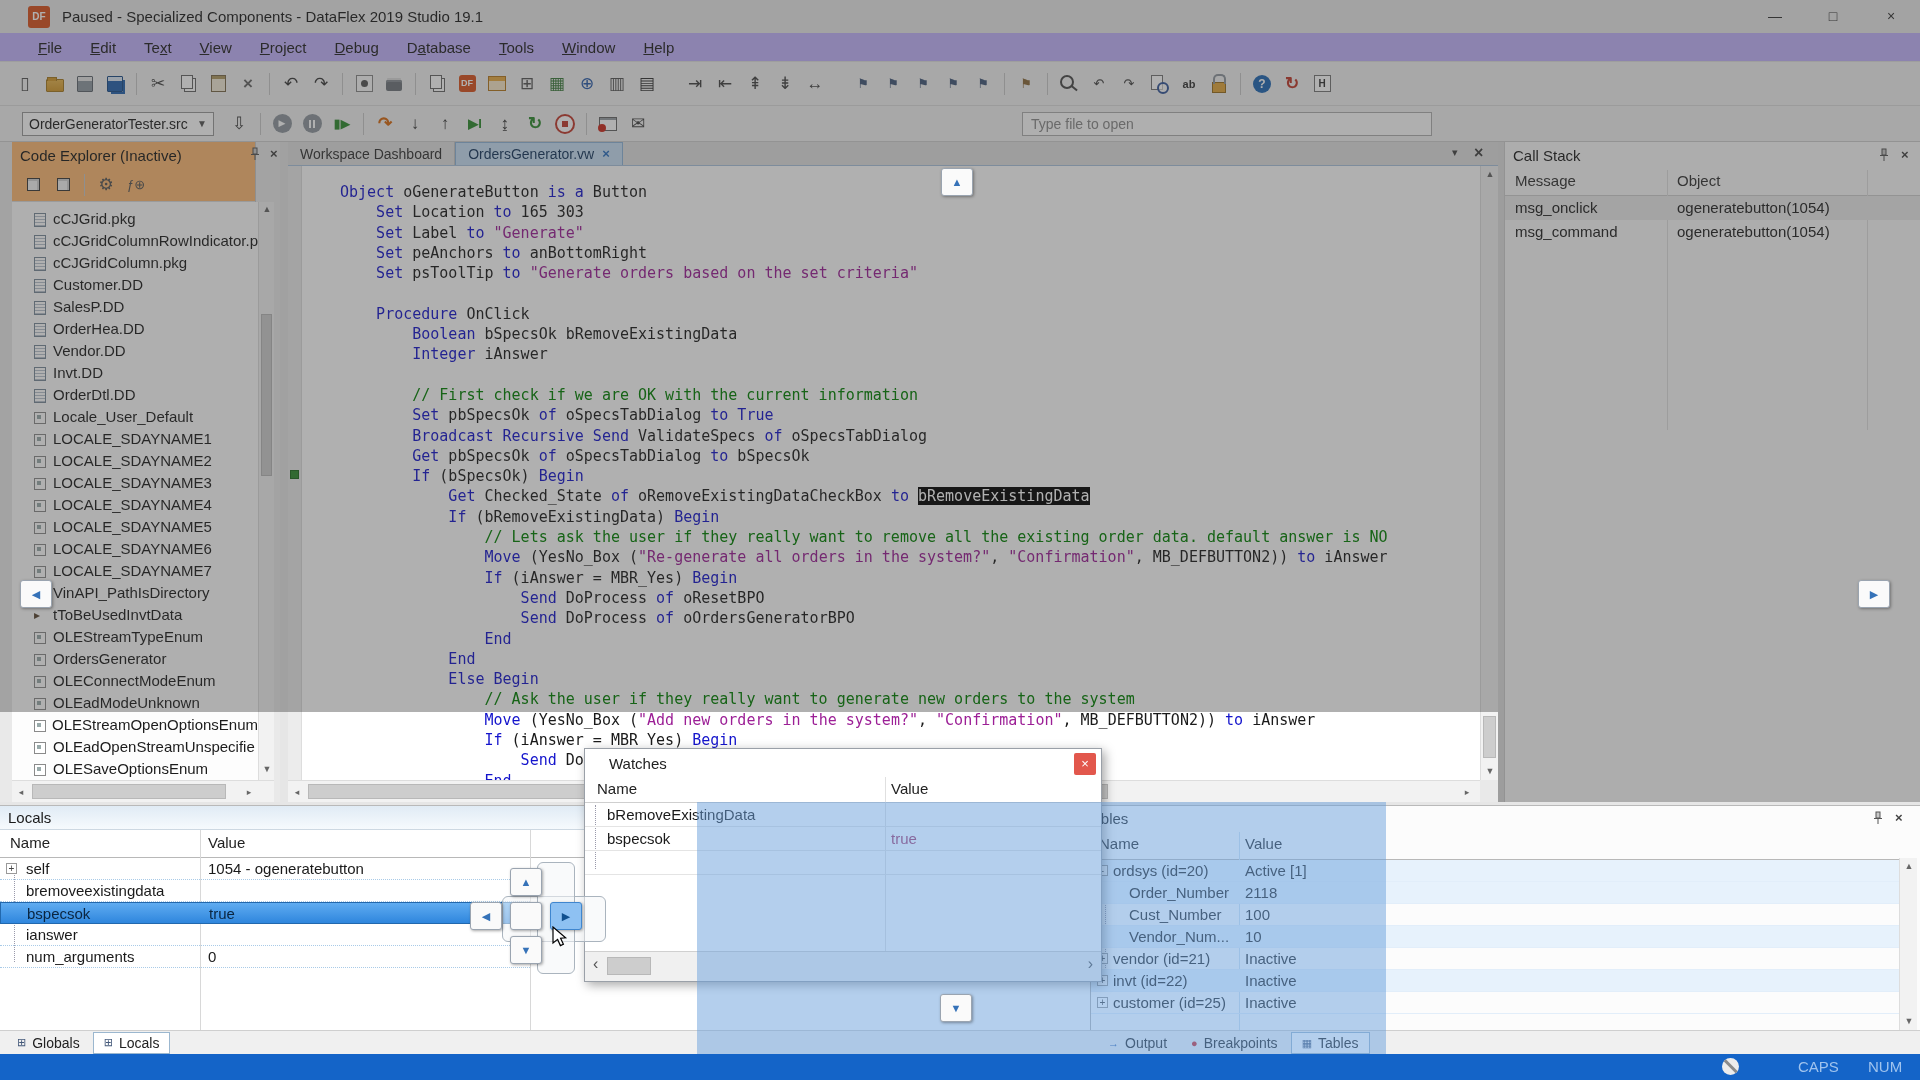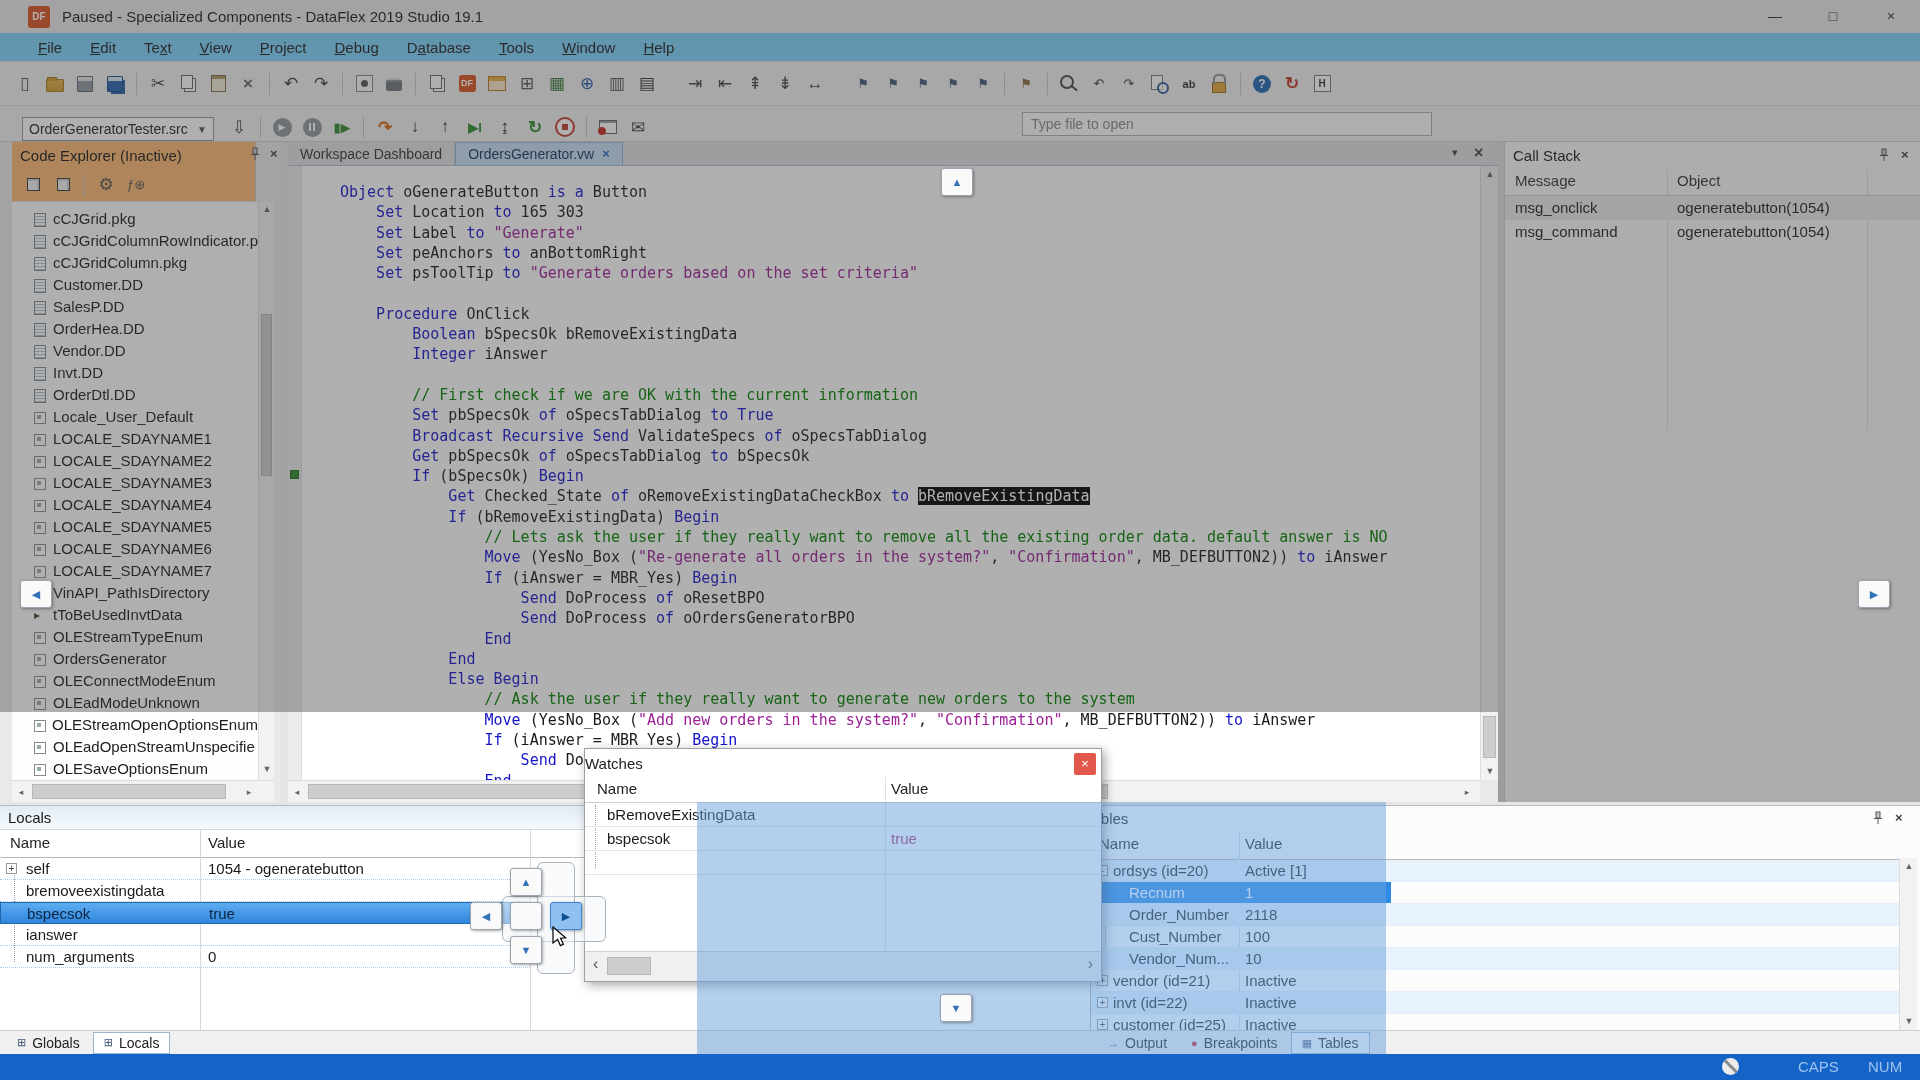--- a/index.html
+++ b/index.html
@@ -7,25 +7,25 @@
   body{font-family:"Liberation Sans",sans-serif;background:#e9e9e9;position:relative;color:#1a1a1a}
   .abs{position:absolute}
   u{text-decoration:underline}
 
   
   .titlebar{left:0;top:0;width:1920px;height:33px;background:#e9e9e9;display:flex;align-items:center}
   .appicon{width:22px;height:22px;margin-left:28px;border-radius:3px;background:#d9531e;color:#fff;font:bold 10px/22px "Liberation Sans",sans-serif;text-align:center}
   .apptitle{margin-left:12px;font-size:15px;color:#1c1c1c}
   .wbtns{position:absolute;right:0;top:0;height:33px;display:flex}
   .wbtn{width:58px;height:33px;text-align:center;line-height:33px;font-size:14px;color:#333}
-  .menubar{left:0;top:33px;width:1920px;height:29px;background:#7dd3fc;border-bottom:1px solid #e2e2e2;display:flex;align-items:center}
+  .menubar{left:0;top:33px;width:1920px;height:29px;background:#c4b5fd;border-bottom:1px solid #e2e2e2;display:flex;align-items:center}
   .menu-items{display:flex;margin-left:24px}
   .menu-item{padding:0 14px;font-size:15px;color:#222;height:29px;line-height:29px}
   .toolbar{left:0;top:62px;width:1920px;height:44px;background:#f2f2f2;border-bottom:1px solid #dcdcdc;display:flex;align-items:center;padding-left:10px}
-  .toolbar2{left:0;top:106px;width:1920px;height:36px;background:#f2f2f2;border-bottom:1px solid #cfcfcf;display:flex;align-items:flex-end}
+  .toolbar2{left:0;top:106px;width:1920px;height:36px;background:#f2f2f2;border-bottom:1px solid #cfcfcf;display:flex;align-items:center}
   .tbi{position:relative;min-width:28px;height:28px;display:flex;align-items:center;justify-content:center;margin:0 1px;font-size:13px;color:#444}
   .tbi.big{font-size:17px}
   .tbi.bold{font-weight:bold}
   .tsep{min-width:1px;width:1px;height:22px;background:#c9c9c9;margin:0 6px}
   .tgap{min-width:16px}
   .i-folder::before{content:"";display:block;width:16px;height:11px;background:linear-gradient(#e8b54e,#d49a2e);border:1px solid #a57a22;border-radius:1px;margin-top:4px}
   .i-folder::after{content:"";position:absolute;left:6px;top:7px;width:8px;height:3px;background:#d49a2e;border:1px solid #a57a22;border-bottom:none}
   .i-floppy::before{content:"";display:block;width:14px;height:14px;border:1px solid #5f666e;background:linear-gradient(#e6e6e6 0 4px,#9099a2 4px);border-radius:1px}
   .i-floppy2::before{content:"";display:block;width:14px;height:14px;border:1px solid #1c4c86;background:linear-gradient(#dce8f6 0 4px,#2563ae 4px);border-radius:1px;box-shadow:3px 3px 0 -1px #2563ae}
   .i-copy::before{content:"";display:block;width:10px;height:12px;border:1px solid #666;background:#fff;box-shadow:3px 3px 0 -1px #fff,3px 3px 0 0 #666;margin:-3px 0 0 -3px}
@@ -120,21 +120,21 @@
 
   .tables{left:1090px;top:806px;width:830px;height:224px;background:#fcfcfc;border-left:1px solid #b5b5b5;overflow:hidden}
   .trow{position:relative;height:22px;line-height:22px;width:808px;border-bottom:1px solid #e2eefa;font-size:15px;color:#222}
   .trow.alt{background:#e7f2fc}
   .trow.sel{background:linear-gradient(to right,#2f8ae4 0,#2f8ae4 300px,transparent 300px);color:#fff}
   .tname{display:inline-block}
   .tval{position:absolute;left:154px;top:0}
 
   
   .watches{left:584px;top:748px;width:518px;height:234px;background:#fff;border:1px solid #9aa0a8;box-shadow:3px 3px 10px rgba(0,0,0,.35);z-index:45}
-  .wtitle{position:absolute;left:0;top:0;width:100%;height:28px;display:flex;align-items:center;padding-left:0;font-size:15px;color:#222}
+  .wtitle{position:absolute;left:0;top:0;width:100%;height:28px;display:flex;align-items:center;padding-left:24px;font-size:15px;color:#222}
   .wclose{position:absolute;right:5px;top:4px;width:22px;height:22px;background:#e2574c;color:#fff;text-align:center;line-height:22px;font-size:13px;border-radius:2px}
   .whead{position:absolute;left:0;top:28px;width:100%;height:26px;border-bottom:1px solid #cfcfcf;font-size:15px;color:#222}
   .wrow{position:relative;height:24px;line-height:24px;border-bottom:1px solid #e4e4e4;font-size:15px}
   .wname{padding-left:22px}
   .wval{position:absolute;left:306px;top:0}
   .vred .wval{color:#a53562}
   .wscroll{position:absolute;left:0;top:202px;width:516px;height:30px;background:#f0f0f0;border-top:1px solid #d0d0d0}
 
   
   .dim{background:rgba(58,58,58,.40);z-index:40;pointer-events:none}
@@ -554,21 +554,20 @@
   <span class="abs pbtn" style="left:804px;top:4px;font-weight:bold">×</span>
   <div class="gridhead" style="left:0;top:26px;width:808px">
     <span style="position:absolute;left:8px;top:3px">Name</span>
     <span style="position:absolute;left:154px;top:3px">Value</span>
   </div>
   <div class="vline" style="left:148px;top:26px;height:198px;background:#cfe0ef"></div>
   <div class="rail" style="left:14px;top:74px;height:90px"></div>
   <div style="position:absolute;left:0;top:54px;width:808px;height:170px;overflow:hidden">
 
   <div class="trow alt"><span class="exp">-</span><span class="tname" style="padding-left: 22px;">ordsys (id=20)</span><span class="tval">Active [1]</span></div>
-      <div class="trow sel"><span class="tname" style="padding-left: 38px;">Recnum</span><span class="tval">1</span></div>
       <div class="trow alt"><span class="tname" style="padding-left: 38px;">Order_Number</span><span class="tval">2118</span></div>
       <div class="trow"><span class="tname" style="padding-left: 38px;">Cust_Number</span><span class="tval">100</span></div>
       <div class="trow alt"><span class="tname" style="padding-left: 38px;">Vendor_Num...</span><span class="tval">10</span></div>
       <div class="trow"><span class="exp">+</span><span class="tname" style="padding-left: 22px;">vendor (id=21)</span><span class="tval">Inactive</span></div>
       <div class="trow alt"><span class="exp">+</span><span class="tname" style="padding-left: 22px;">invt (id=22)</span><span class="tval">Inactive</span></div>
       <div class="trow"><span class="exp">+</span><span class="tname" style="padding-left: 22px;">customer (id=25)</span><span class="tval">Inactive</span></div>
     </div>
   <div class="abs scroll" style="left:808px;top:52px;width:18px;height:172px;border-left:1px solid #ddd">
     <span class="sarr" style="left:0;top:3px;width:18px">▲</span>
     <span class="sarr" style="left:0;top:158px;width:18px">▼</span>

